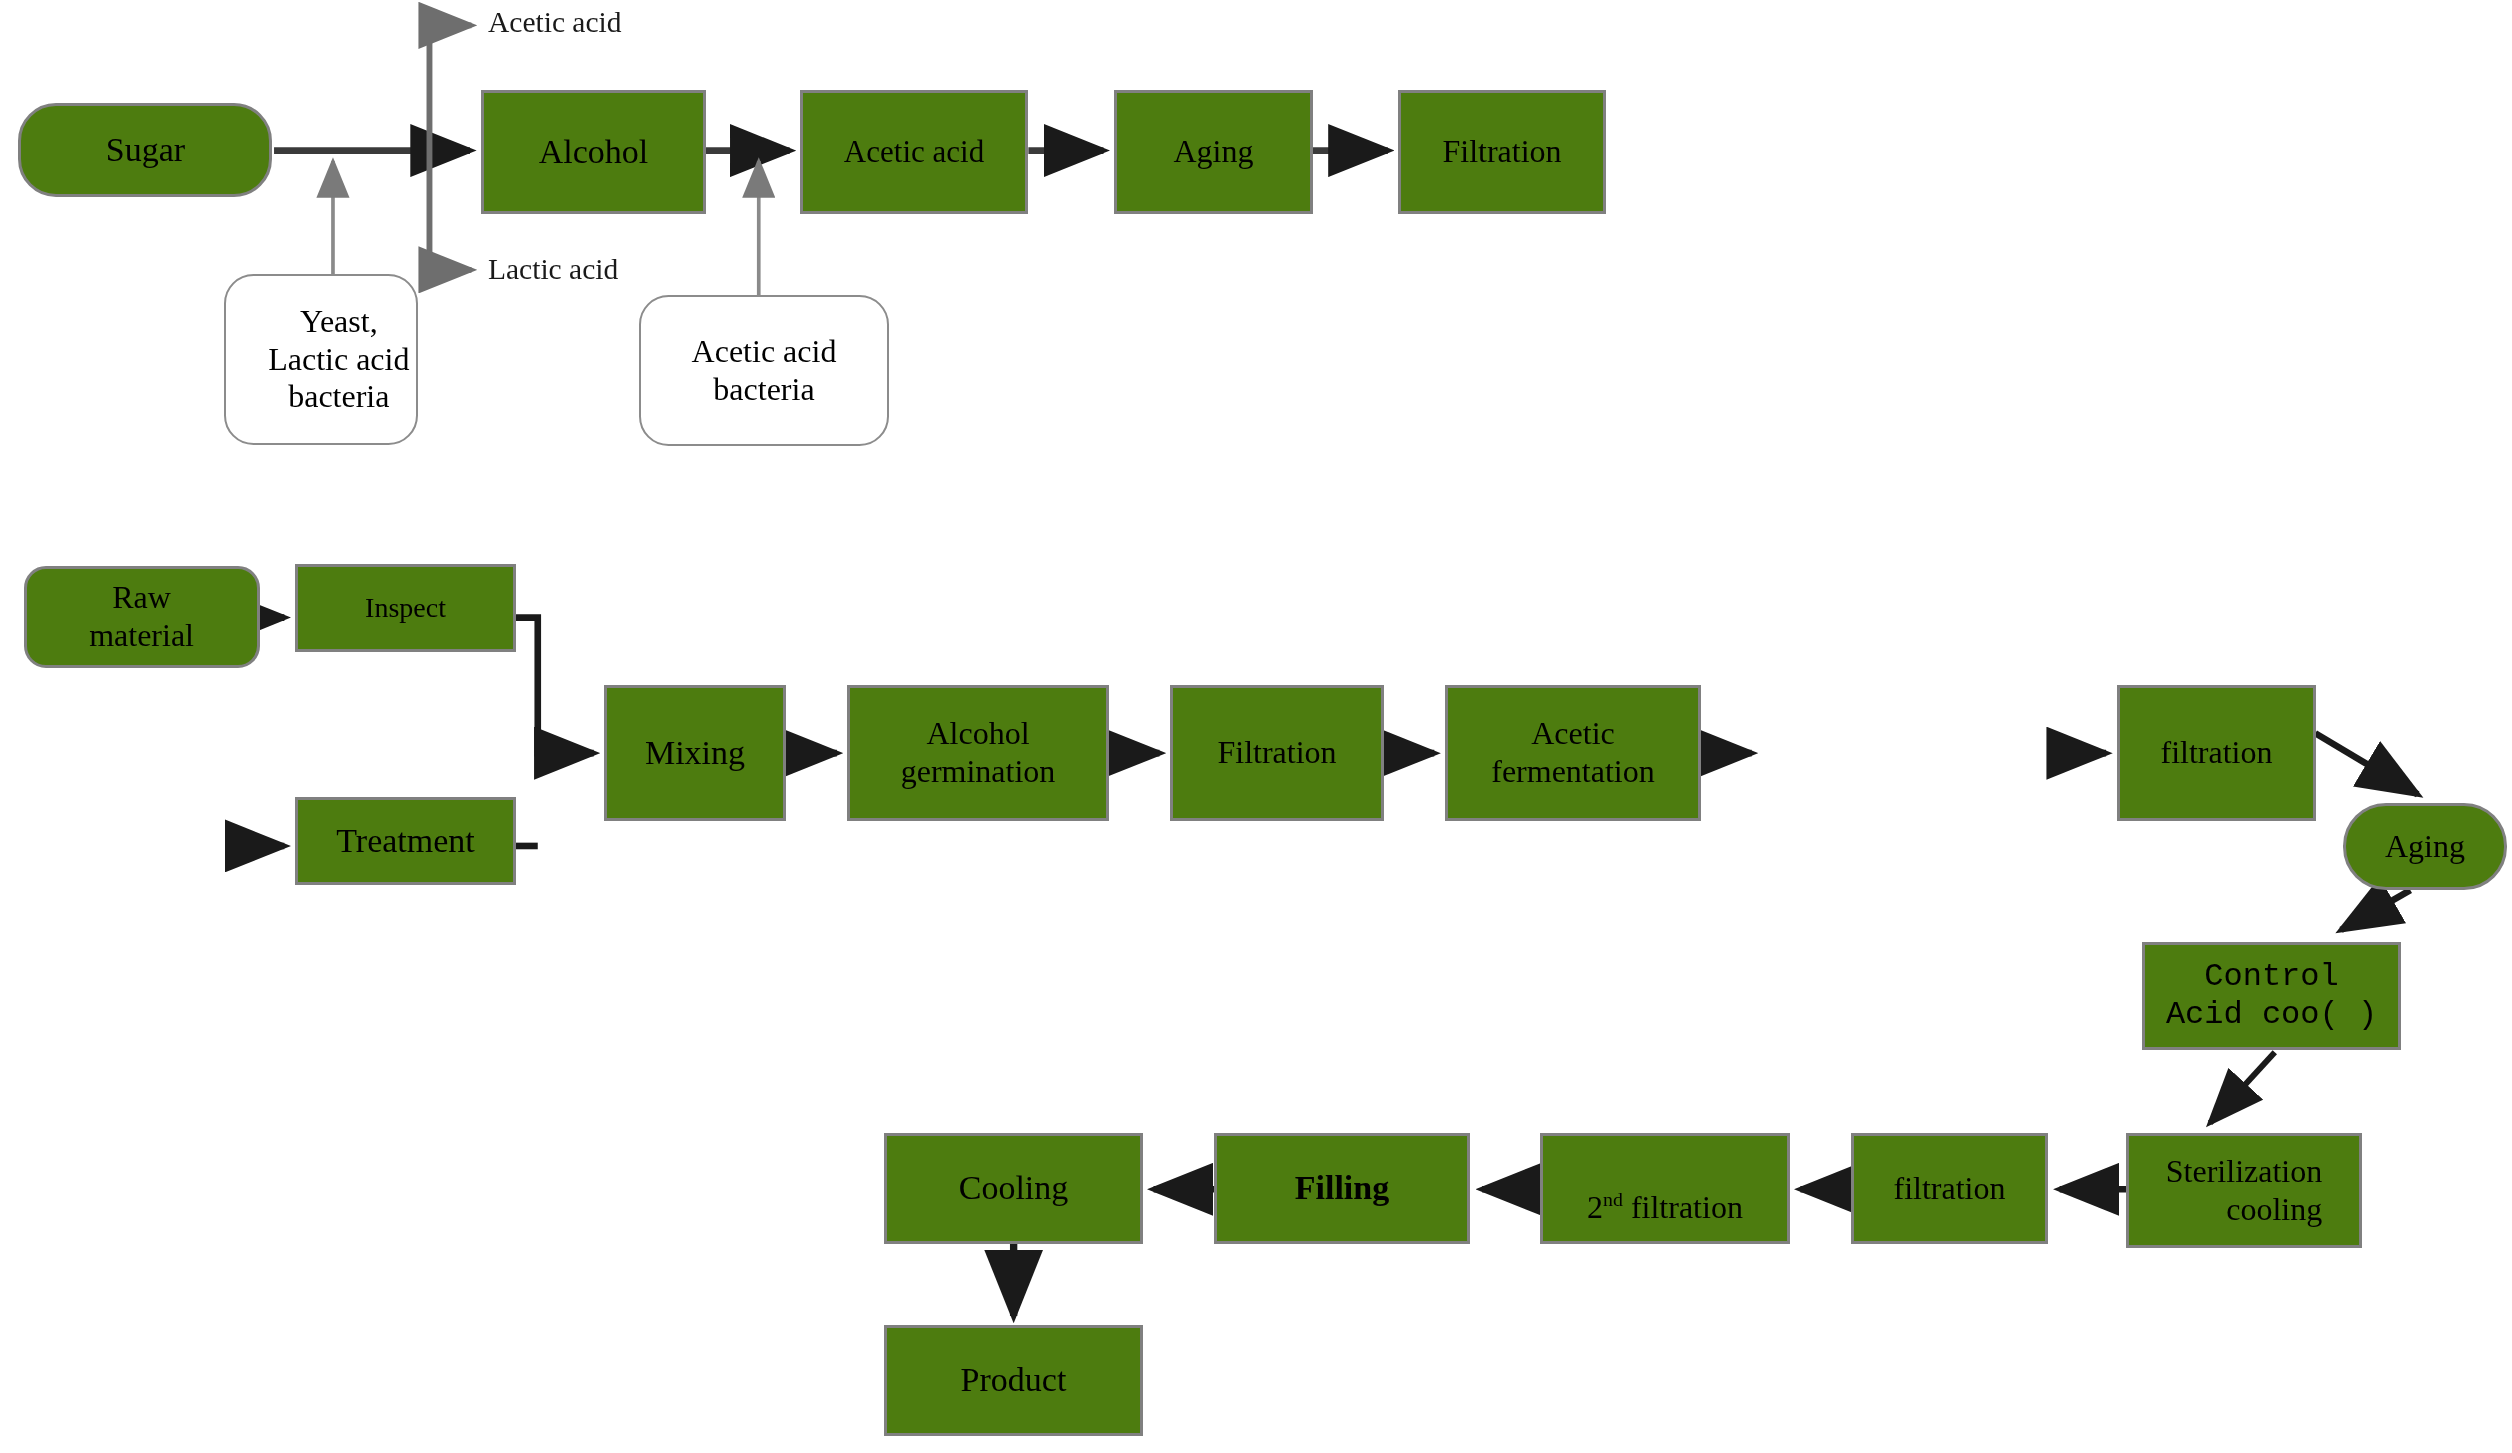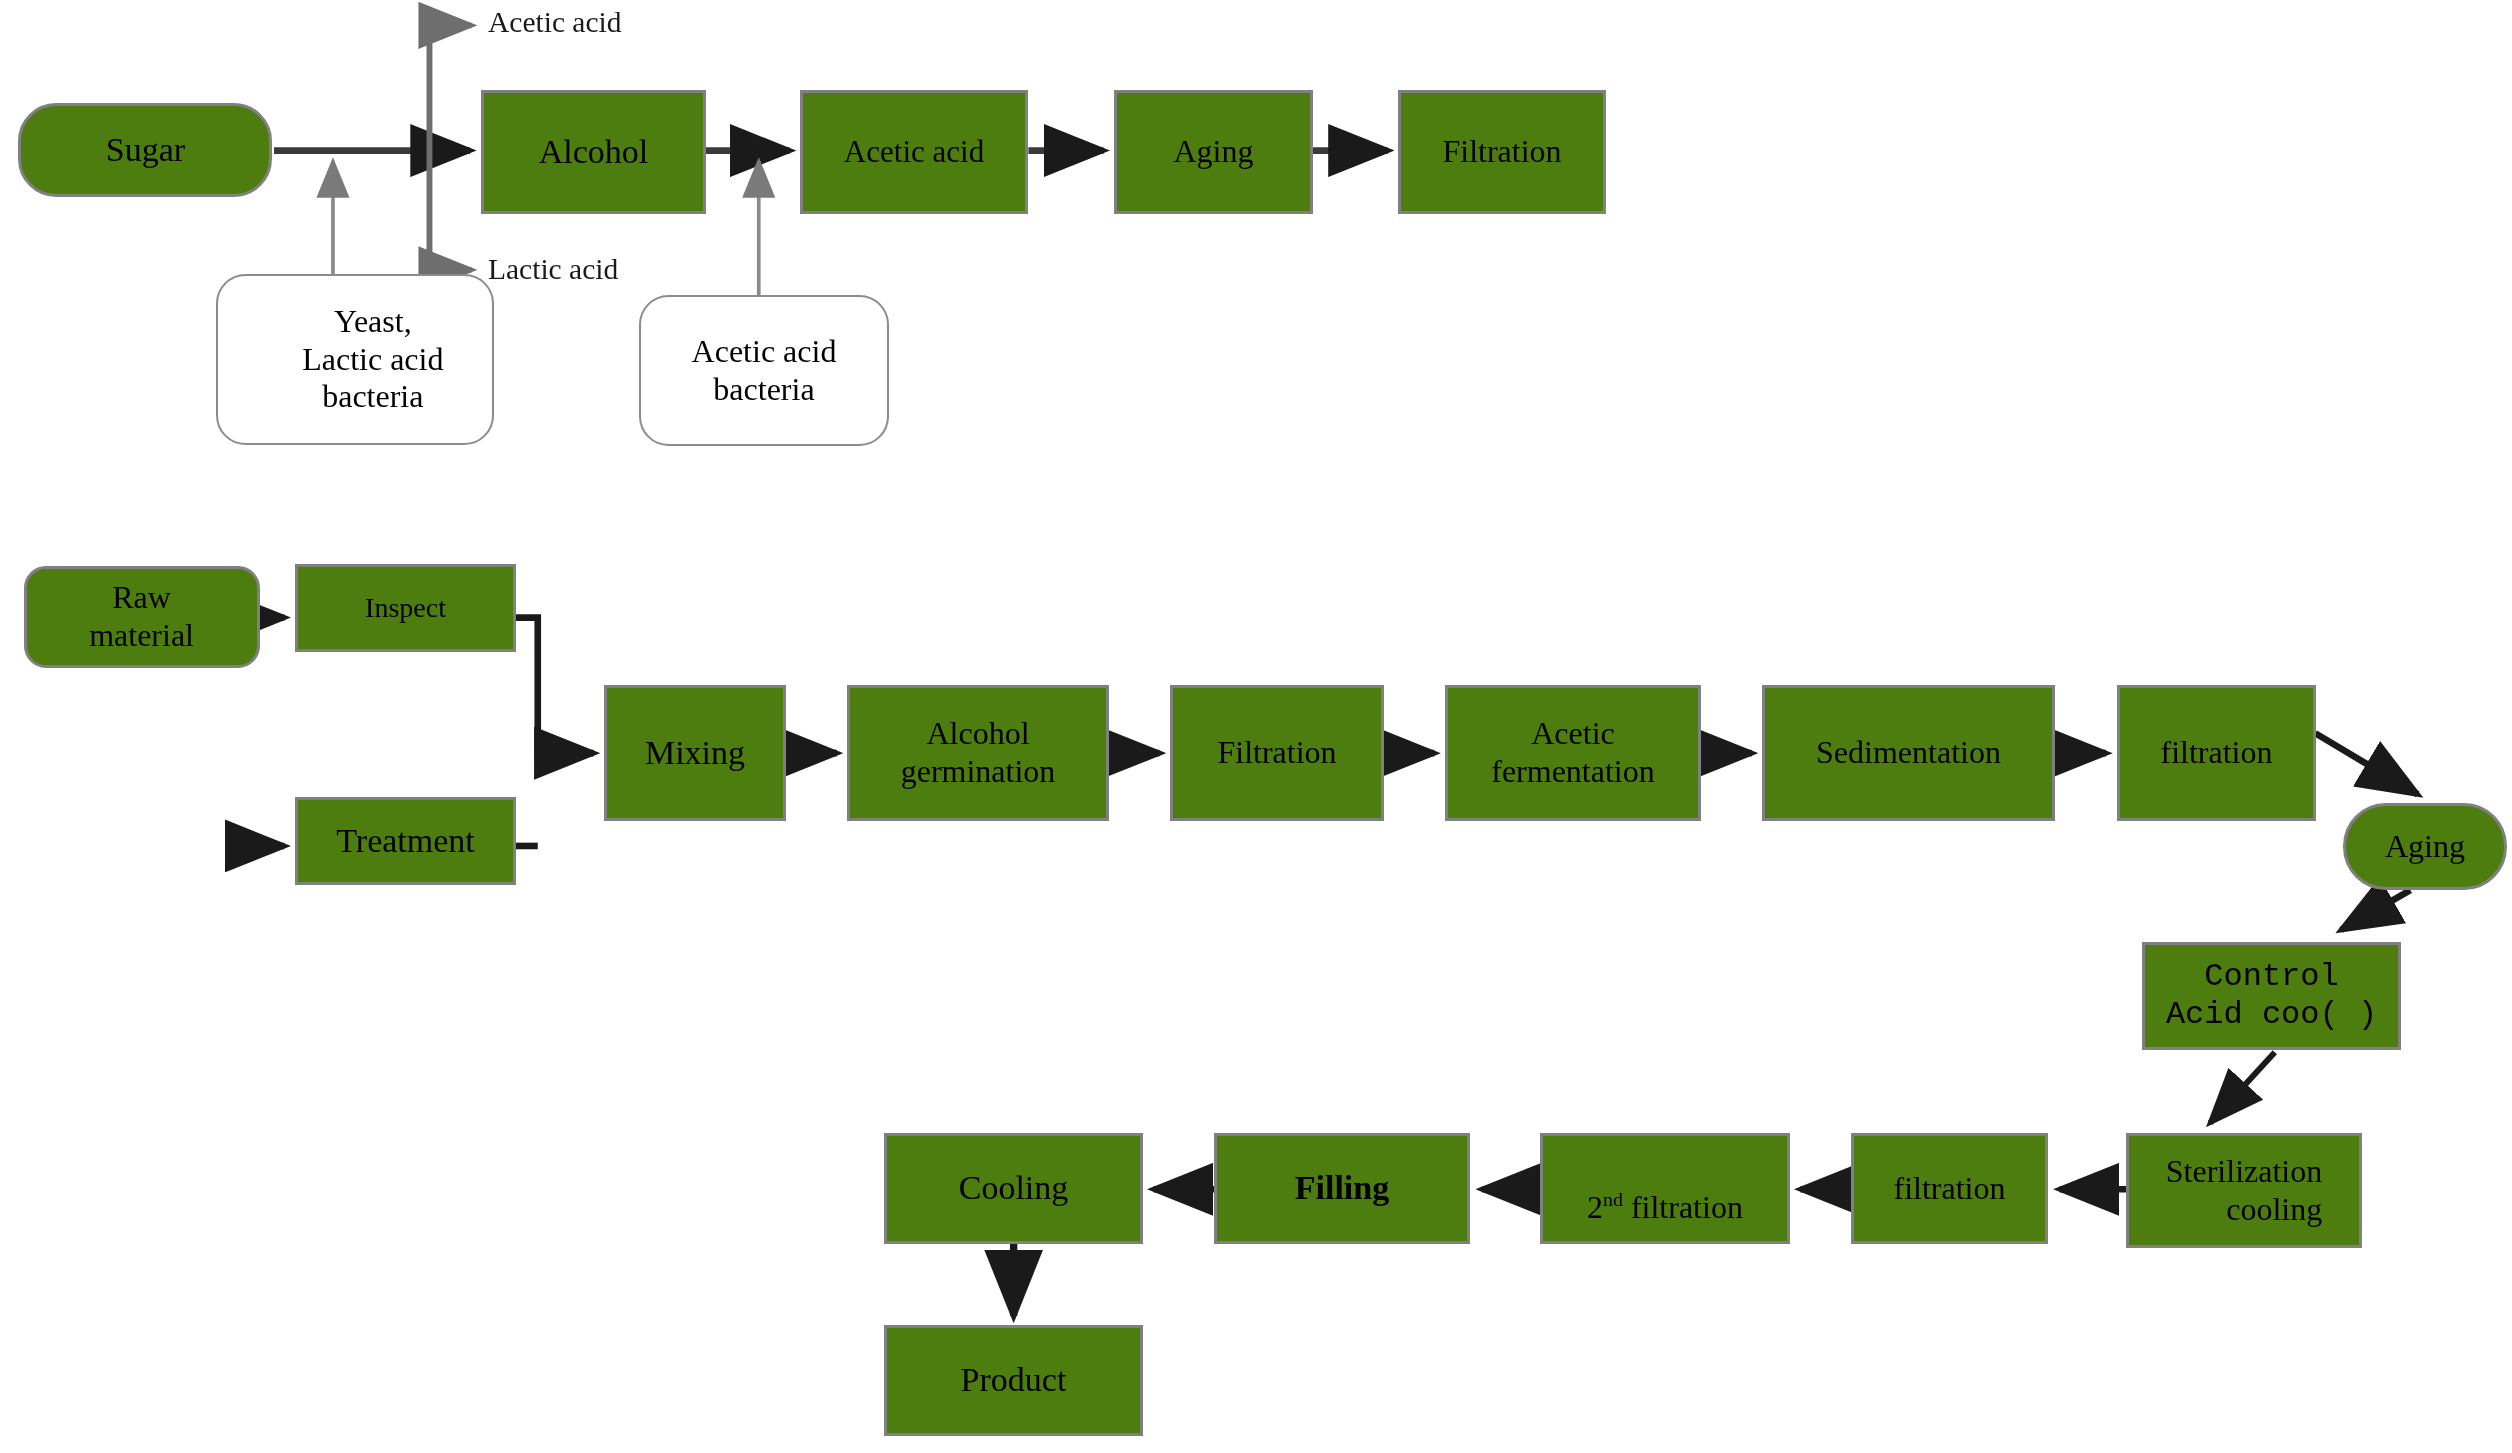--- a/index.html
+++ b/index.html
@@ -181,21 +181,21 @@
   <div class="node rounded" style="left:18.4px; top:103px; width:254px; height:94px; font-size:34px;">Sugar</div>
 
   <div class="node" style="left:481px; top:90px; width:225px; height:124px; font-size:34px;">Alcohol</div>
 
   <div class="node" style="left:800px; top:90px; width:228px; height:124px; font-size:31px;">Acetic acid</div>
 
   <div class="node" style="left:1114px; top:90px; width:199px; height:124px; font-size:32px;">Aging</div>
 
   <div class="node" style="left:1398px; top:90px; width:208px; height:124px; font-size:32px;">Filtration</div>
 
-  <div class="node rounded-lg" style="left:216px; top:274px; width:278px; height:171px; font-size:32px;padding-left:40px;">Yeast,
+  <div class="node rounded-lg" style="left:224px; top:274px; width:194px; height:171px; font-size:32px;padding-left:40px;">Yeast,
 Lactic acid
 bacteria</div>
 
   <div class="node rounded-lg" style="left:639px; top:295px; width:250px; height:151px; font-size:32px;">Acetic acid
 bacteria</div>
 
   <div class="freetext" style="left:488px; top:5.9px; font-size:29.5px;">Acetic acid</div>
 
   <div class="freetext" style="left:488px; top:253px; font-size:29.5px;">Lactic acid</div>
 
@@ -210,21 +210,20 @@
   <div class="node" style="left:604px; top:685px; width:182px; height:136px; font-size:34px;">Mixing</div>
 
   <div class="node" style="left:847px; top:685px; width:262px; height:136px; font-size:32px;">Alcohol
 germination</div>
 
   <div class="node" style="left:1170px; top:685px; width:214px; height:136px; font-size:32px;">Filtration</div>
 
   <div class="node" style="left:1445px; top:685px; width:256px; height:136px; font-size:32px;">Acetic
 fermentation</div>
 
-  <div class="node" style="left:1762px; top:685px; width:293px; height:136px; font-size:32px;">Sedimentation</div>
 
   <div class="node" style="left:2117px; top:685px; width:199px; height:136px; font-size:32px;">filtration</div>
 
   <div class="node rounded" style="left:2343px; top:803px; width:164px; height:87px; font-size:32px; border-radius:43px;">Aging</div>
 
   <div class="node" style="left:2142px; top:942px; width:259px; height:108px; font-size:32px;font-family:Liberation Mono, monospace;">Control
 Acid coo(  )</div>
 
   <div class="node" style="left:2126px; top:1133px; width:236px; height:115px; font-size:32px;text-align:right;">Sterilization
 cooling</div>

